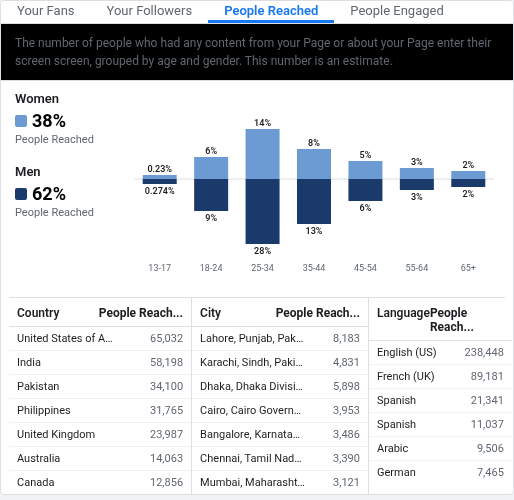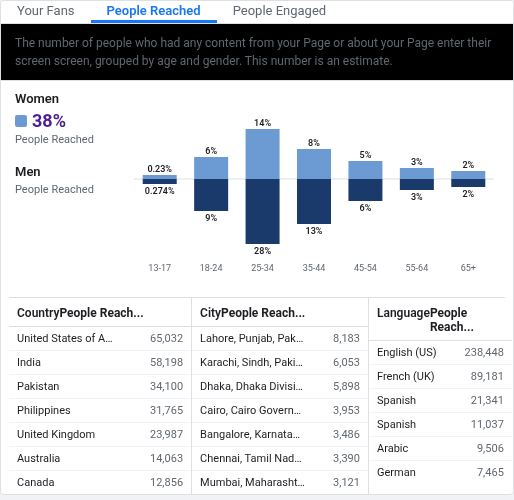--- a/index.html
+++ b/index.html
@@ -73,21 +73,21 @@
       gap: 5px;
     }
     .legend-box {
       width: 12px;
       height: 12px;
       border-radius: 2px;
     }
     .legend-pct {
       font-size: 18px;
       font-weight: 700;
-      color: #4c1d95;
+      color: #000000;
     }
     .legend-label {
       font-size: 11px;
       color: #606770;
     }
     .chart-area {
       flex: 1;
       position: relative;
       height: 200px;
     }
@@ -101,20 +101,21 @@
     }
     .data-table {
       flex: 1;
       border-right: 1px solid #dddfe2;
     }
     .data-table:last-child {
       border-right: none;
     }
     .table-header {
       display: flex;
+      justify-content: space-between;
       padding: 8px 8px 6px;
       border-bottom: 1px solid #dddfe2;
     }
     .table-header-left {
       font-size: 12px;
       font-weight: 600;
       color: #1c1e21;
     }
     .table-header-right {
       font-size: 12px;
@@ -145,39 +146,44 @@
       margin-left: 28px;
     }
   </style>
 </head>
 <body>
 
 <div class="container">
 
   <div class="tabs">
     <div class="tab">Your Fans</div>
+    <div class="tab">Your Followers</div>
     <div class="tab active">People Reached</div>
     <div class="tab">People Engaged</div>
   </div>
 
   <div class="description">The number of people who had any content from your Page or about your Page enter their screen screen, grouped by age and gender. This number is an estimate.</div>
 
   <div class="chart-section">
 
     <div class="legend-side">
       <div class="legend-item">
         <div class="legend-header">Women</div>
         <div class="legend-color-row">
           <div class="legend-box" style="background:#6b9bd2"></div>
           <div class="legend-pct">38%</div>
         </div>
         <div class="legend-label">People Reached</div>
       </div>
       <div class="legend-item">
         <div class="legend-header">Men</div>
+        <div class="legend-color-row">
+          <div class="legend-box" style="background:#1a3a6b"></div>
+          <div class="legend-pct">62%</div>
+        </div>
         <div class="legend-label">People Reached</div>
       </div>
     </div>
 
     <div class="chart-area" id="chart-bars">
     <svg width="100%" height="185" viewBox="0 0 360 185">
           <line x1="0" x2="360" y1="88" y2="88" stroke="#dddfe2" stroke-width="1"></line>
           <rect x="8.714285714285715" y="84" width="34" height="4" fill="#6b9bd2"></rect>
           <text x="25.714285714285715" y="81" text-anchor="middle" font-size="9" fill="#1c1e21" font-weight="600">0.23%</text>
           <rect x="8.714285714285715" y="88" width="34" height="5" fill="#1a3a6b"></rect>
@@ -261,21 +267,21 @@
           <span class="table-header-left">City</span>
           <span class="table-header-right">People Reach...</span>
         </div>
         <div id="city-rows">
             <div class="table-row">
               <span class="cell-left">Lahore, Punjab, Pakistan</span>
               <span class="cell-right">8,183</span>
             </div>
             <div class="table-row">
               <span class="cell-left">Karachi, Sindh, Pakistan</span>
-              <span class="cell-right">6,053</span>
+              <span class="cell-right">4,831</span>
             </div>
             <div class="table-row">
               <span class="cell-left">Dhaka, Dhaka Division,...</span>
               <span class="cell-right">5,898</span>
             </div>
             <div class="table-row">
               <span class="cell-left">Cairo, Cairo Governora...</span>
               <span class="cell-right">3,953</span>
             </div>
             <div class="table-row">

